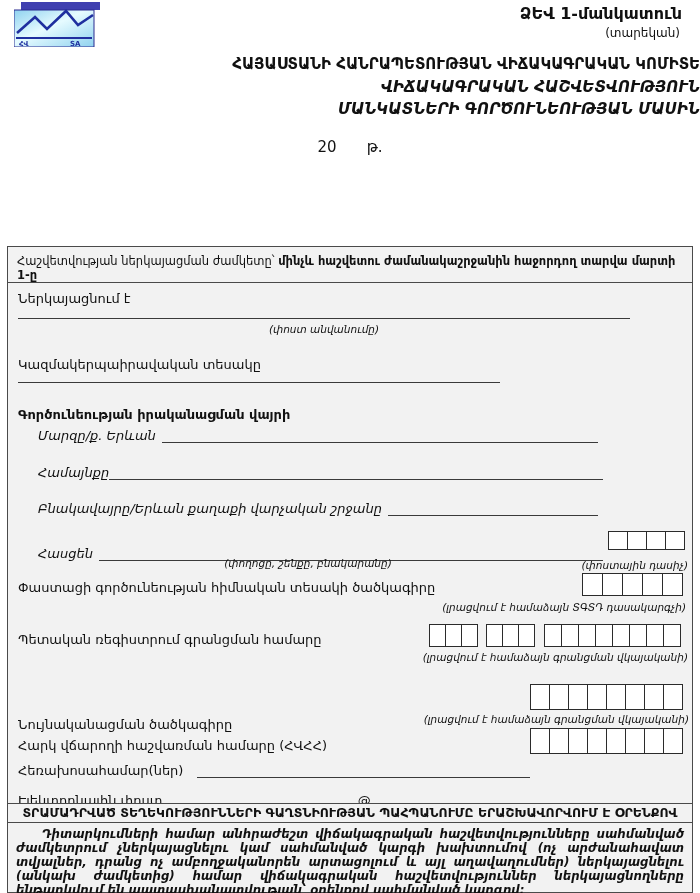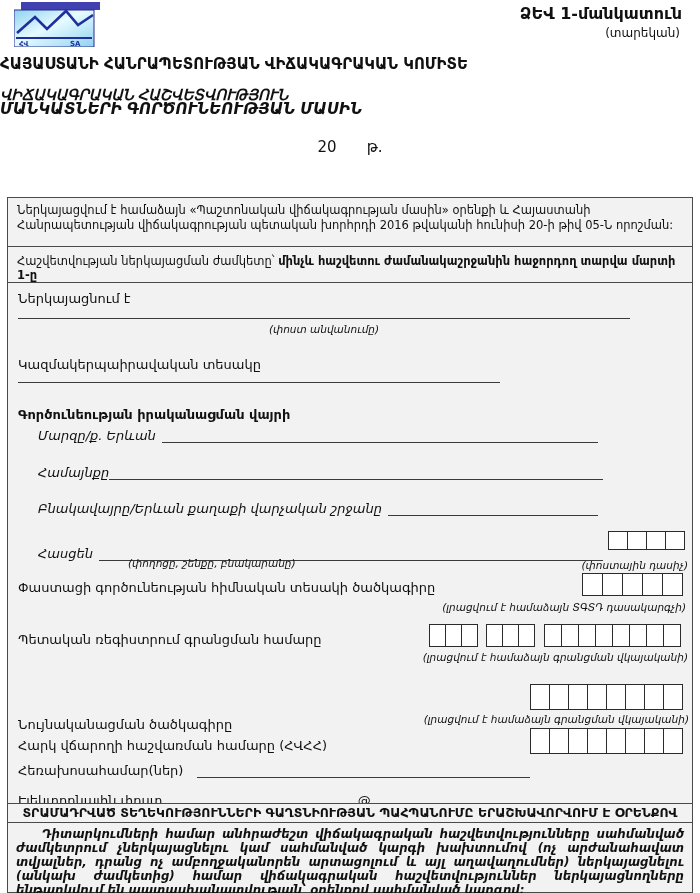--- a/index.html
+++ b/index.html
@@ -4,23 +4,23 @@
 <style>
   * { margin:0; padding:0; box-sizing:border-box; }
   html,body { background:#fff; }
   body { font-family:"DejaVu Sans", sans-serif; color:#111; }
   .page { position:relative; width:700px; height:893px; background:#fff; overflow:hidden; }
 
   
   .logo { position:absolute; left:14px; top:2px; width:86px; height:45px; }
   .form-code { position:absolute; right:18px; top:4px; font-size:16px; font-weight:bold; }
   .periodicity { position:absolute; right:20px; top:26px; font-size:12px; }
-  .center-line { position:absolute; left:0; width:700px; text-align:left; font-weight:bold; }
+  .center-line { position:absolute; left:0; width:700px; text-align:right; font-weight:bold; }
   .committee { top:55px; font-size:15px; }
-  .report-type { top:86px; font-size:15px; font-style:italic;font-family:Liberation Serif, serif; }
+  .report-type { top:78px; font-size:15px; font-style:italic; }
   .report-title { top:100px; font-size:15px;font-style:italic; }
   .year-line { position:absolute; left:0; top:138px; width:700px; text-align:center; font-size:15px; }
   .year-blank { display:inline-block; width:30px; }
 
   
   .gbox { position:absolute; left:7px; width:686px; background:#f2f2f2; border:1px solid #4a4a4a; }
   .box-legal { top:197px; height:50px; padding:5px 9px; font-size:11.5px; line-height:15px; }
   .box-deadline { top:246px; height:37px; padding:7px 9px; font-size:11.5px; }
   .box-deadline b { font-size:11.5px; }
   .box-main { top:282px; height:522px; }
@@ -73,23 +73,20 @@
   <div class="form-code">ՁԵՎ 1-մանկատուն</div>
   <div class="periodicity">(տարեկան)</div>
   <div class="center-line committee">ՀԱՅԱՍՏԱՆԻ ՀԱՆՐԱՊԵՏՈՒԹՅԱՆ  ՎԻՃԱԿԱԳՐԱԿԱՆ ԿՈՄԻՏԵ</div>
   <div class="center-line report-type">ՎԻՃԱԿԱԳՐԱԿԱՆ ՀԱՇՎԵՏՎՈՒԹՅՈՒՆ</div>
   <div class="center-line report-title">ՄԱՆԿԱՏՆԵՐԻ ԳՈՐԾՈՒՆԵՈՒԹՅԱՆ ՄԱՍԻՆ</div>
 
   <div class="year-line">
     <span>20</span><span class="year-blank"></span><span>թ.</span>
   </div>
 
-  <div class="gbox box-legal">
-    <span>Ներկայացվում է համաձայն «Պաշտոնական վիճակագրության մասին»  օրենքի և Հայաստանի Հանրապետության  վիճակագրության պետական խորհրդի 2016 թվականի հունիսի 20-ի թիվ 05-Ն որոշման:</span>
-  </div>
 
   <div class="gbox box-deadline">
     <span>Հաշվետվության ներկայացման ժամկետը՝</span>
     <b>մինչև հաշվետու ժամանակաշրջանին հաջորդող տարվա մարտի 1-ը</b>
   </div>
 
   <div class="gbox box-main">
 
     <div class="lbl" style="left:10px; top:8px;">Ներկայացնում է</div>
     <div class="uline" style="left:10px; top:14px; width:612px; height:22px;"></div>
@@ -118,21 +115,21 @@
     <div class="frow" style="left:30px; top:260px; width:565px; height:18px;">
       <span class="lbl-i">Հասցեն</span>
       <span class="fill" style="margin-left:6px;"></span>
     </div>
     <div class="cells cells-postal" style="left:600px; top:248px;">
         <div class="cell"></div>
         <div class="cell"></div>
         <div class="cell"></div>
         <div class="cell"></div>
       </div>
-    <div class="cap" style="left:120px; top:274px; width:360px; ">(փողոցը, շենքը, բնակարանը)</div>
+    <div class="cap" style="left:120px; top:274px; width:360px; text-align:center;">(փողոցը, շենքը, բնակարանը)</div>
     <div class="cap" style="left:540px; top:276px; width:140px; text-align:right;">(փոստային դասիչ)</div>
 
     <div class="lbl" style="left:10px; top:297px;">Փաստացի գործունեության հիմնական տեսակի ծածկագիրը</div>
     <div class="cells cells-activity" style="left:574px; top:290px;">
         <div class="cell"></div>
         <div class="cell"></div>
         <div class="cell"></div>
         <div class="cell"></div>
         <div class="cell"></div>
       </div>

